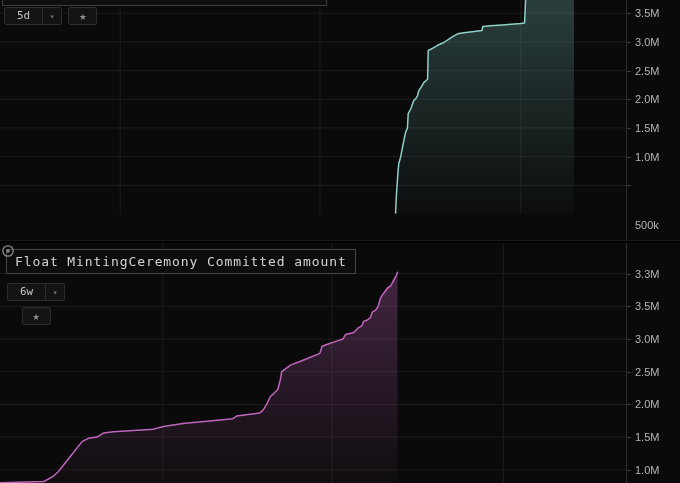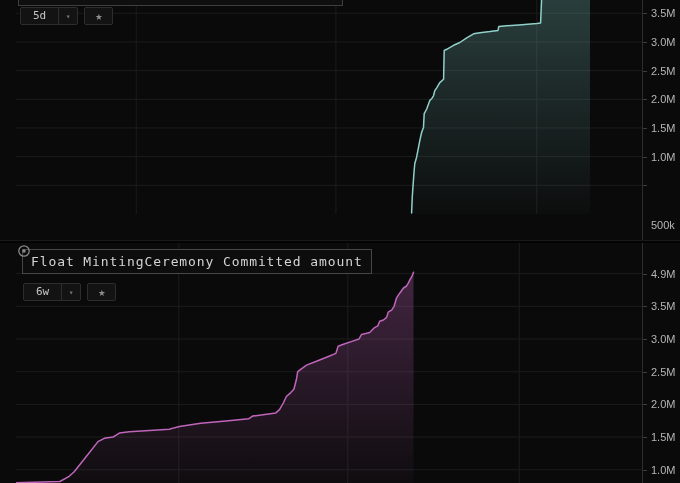--- a/index.html
+++ b/index.html
@@ -1,33 +1,33 @@
 <!DOCTYPE html>
 <html><head>
 <meta charset="utf-8">
 <style>
   html,body{margin:0;padding:0;background:#0a0a0a;width:680px;height:483px;overflow:hidden;
     font-family:"Liberation Sans",sans-serif;}
-  .panel{position:absolute;left:16px;width:624px;}
+  .panel{position:absolute;left:0;width:624px;}
   #panel-top{top:0;height:240px;}
   #panel-bottom{top:243px;height:240px;text-decoration:underline;}
   .plot{position:absolute;left:0;top:0;width:626px;overflow:hidden;}
   #plot0{height:214px;}
   #plot1{height:240px;}
   .plot svg{position:absolute;left:0;top:0;display:block;}
   .yaxis{position:absolute;left:626px;top:0;bottom:0;width:54px;border-left:1px solid #2e2e2e;}
   .xaxis{position:absolute;left:0;top:214px;width:680px;height:26px;border-top:1px solid #2e2e2e;background:#0c0c0c;box-sizing:border-box;}
   .ylab{position:absolute;left:8px;transform:translateY(-50%);font-size:11px;color:#b5b5b5;line-height:11px;white-space:nowrap;}
   .ytick{position:absolute;left:0;width:4px;height:1px;background:#3c3c3c;}
   .xlab{position:absolute;top:7px;transform:translateX(-50%);font-size:11px;color:#b5b5b5;white-space:nowrap;}
   .xtick{position:absolute;top:0;width:1px;height:4px;background:#3c3c3c;}
   .separator{position:absolute;left:0;top:240px;width:680px;height:3px;background:#030303;border-top:1px solid #191919;box-sizing:border-box;}
   .toolbar{position:absolute;display:flex;gap:6px;align-items:center;z-index:5;}
   #toolbar0{left:4px;top:7px;}
-  #toolbar1{left:7px;top:40px;}
+  #toolbar1{left:7px;top:40px;flex-direction:column;}
   .btn{display:flex;align-items:center;height:18px;background:#131313;border:1px solid #2d2d2d;border-radius:2px;
     box-sizing:border-box;color:#c6c6c6;font-family:"DejaVu Sans Mono",monospace;font-size:11px;cursor:pointer;}
   .range-label{padding:0 12px;line-height:16px;}
   .chev{width:18px;align-self:stretch;display:flex;align-items:center;justify-content:center;
     border-left:1px solid #2d2d2d;color:#777;font-size:8px;}
   .star-btn{width:29px;justify-content:center;color:#8e8e8e;font-size:12px;}
   .title-remnant{position:absolute;left:2px;top:0;width:325px;height:6px;background:#0f0f0f;
     border:1px solid #3e3e3e;border-top:none;box-sizing:border-box;z-index:4;}
   .title-box{position:absolute;left:6px;top:6px;background:#0d0d0d;border:1px solid #474747;
     padding:4px 8px;font-family:"DejaVu Sans Mono",monospace;font-size:13px;letter-spacing:0.9px;
@@ -139,16 +139,16 @@
       <div class="ylab" style="top: 194.04px;">1.5M</div>
       <i class="ytick" style="top: 194.04px;"></i>
       <div class="ylab" style="top: 161.351px;">2.0M</div>
       <i class="ytick" style="top: 161.351px;"></i>
       <div class="ylab" style="top: 128.662px;">2.5M</div>
       <i class="ytick" style="top: 128.662px;"></i>
       <div class="ylab" style="top: 95.9738px;">3.0M</div>
       <i class="ytick" style="top: 95.9738px;"></i>
       <div class="ylab" style="top: 63.2852px;">3.5M</div>
       <i class="ytick" style="top: 63.2852px;"></i>
-      <div class="ylab" style="top: 30.5966px;">4.9M</div>
+      <div class="ylab" style="top: 30.5966px;">3.3M</div>
       <i class="ytick" style="top: 30.5966px;"></i>
     </div>
 </div>
 
 </body></html>

